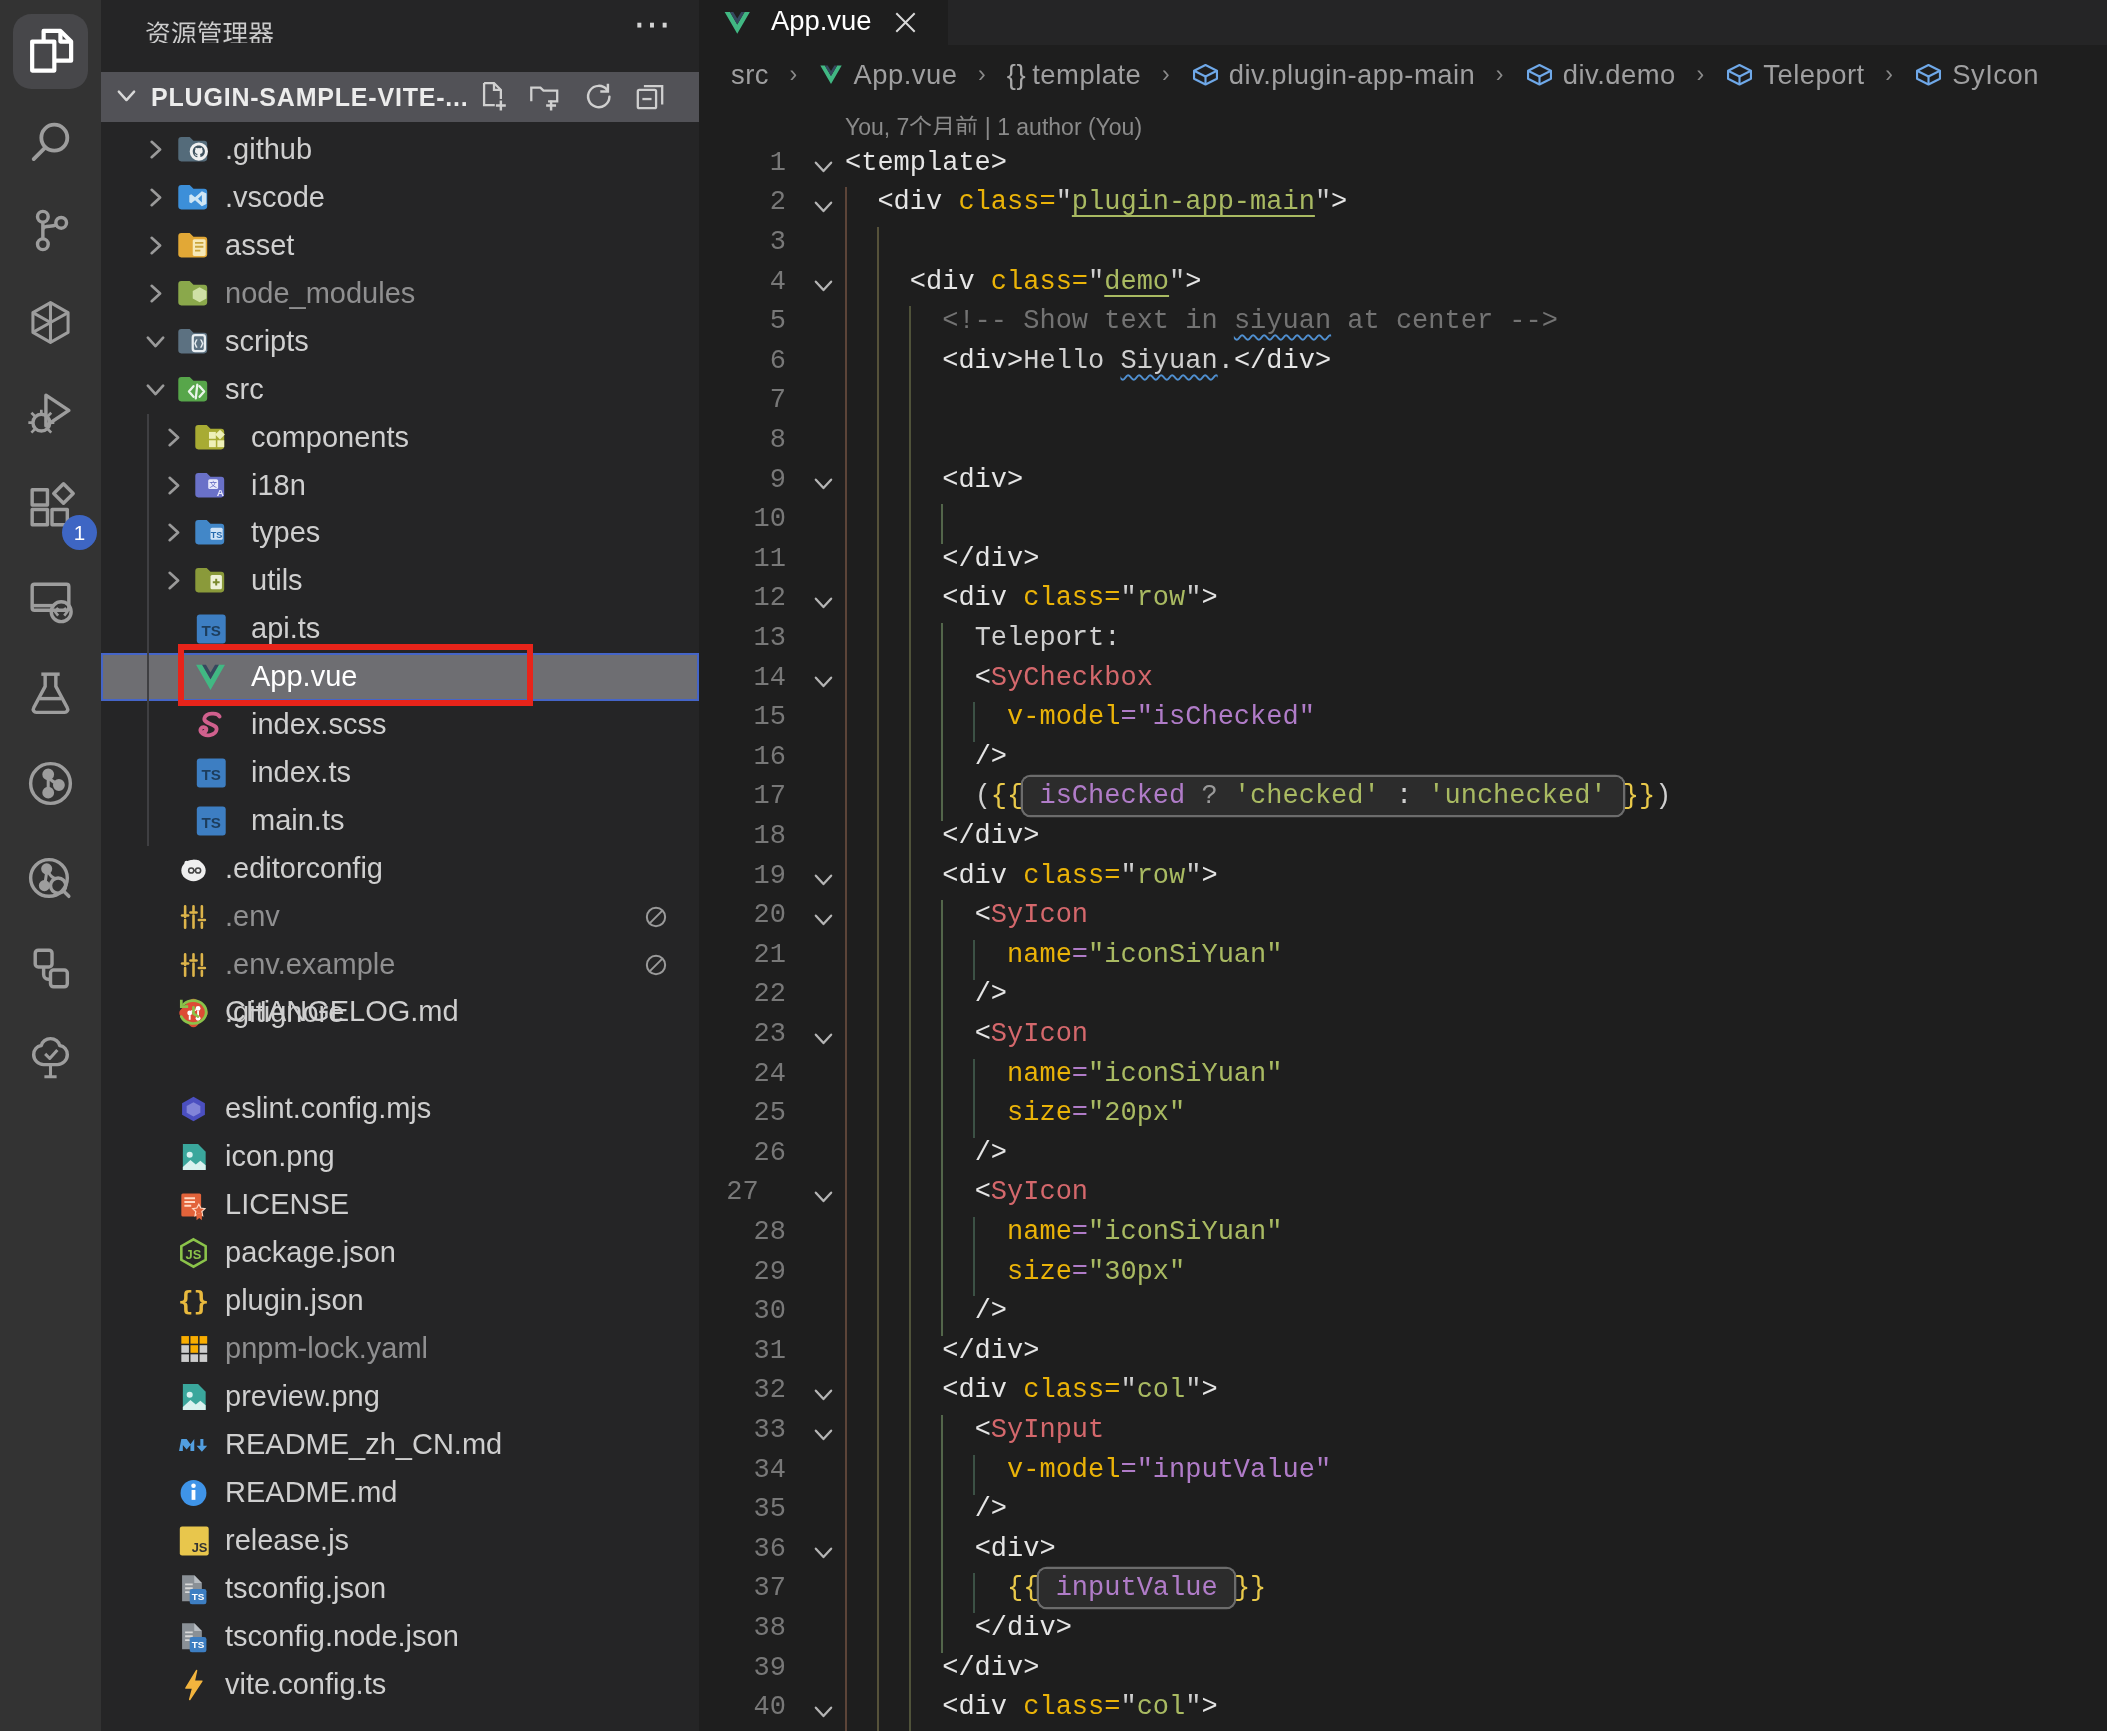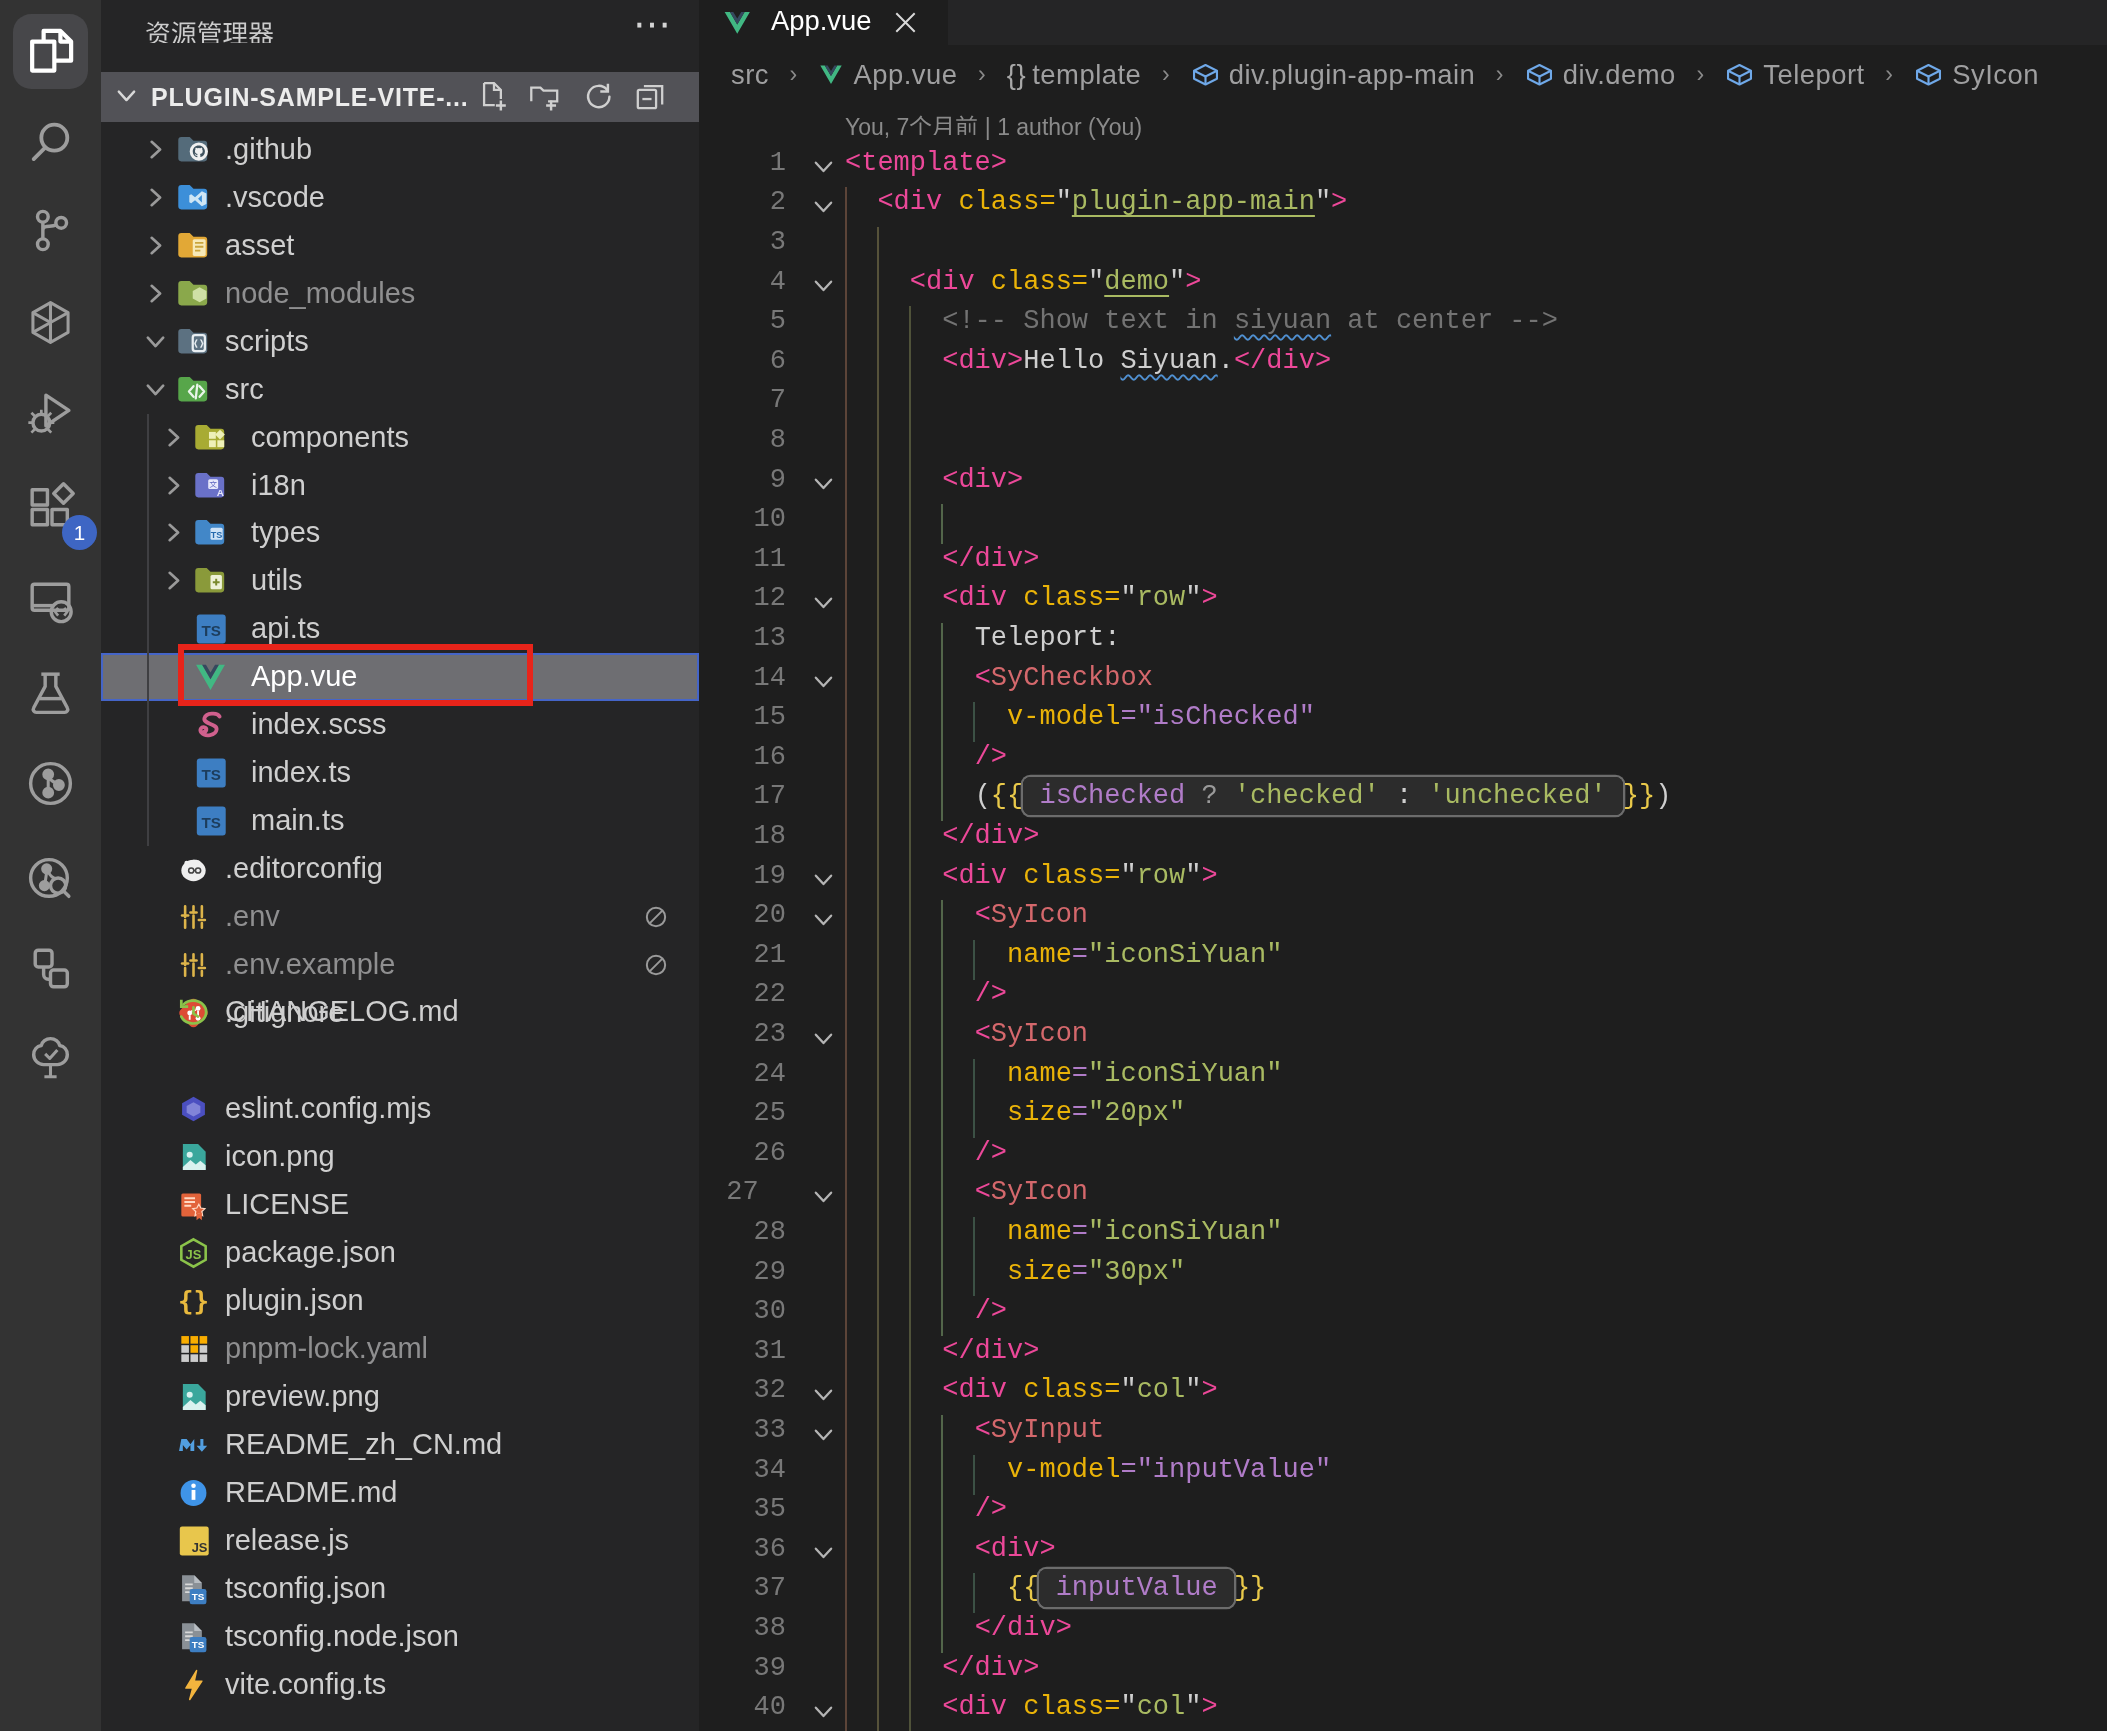--- a/index.html
+++ b/index.html
@@ -30,21 +30,21 @@
   #editor { position:absolute; left:699px; top:0; width:1409px; height:1732px; background:#1e1e1e; }
   #tabbar { position:absolute; left:0; top:0; width:1409px; height:45px; background:#252526; }
   #tab { position:absolute; left:0; top:0; width:249px; height:45px; background:#1e1e1e; }
   #crumbs { position:absolute; left:32px; top:56px; height:37px; display:flex; align-items:center; font-size:27.4px; color:#9f9fa0; white-space:nowrap; letter-spacing:0.5px; }
   #crumbs .sep { color:#8a8a8a; font-size:23px; padding:0 20.6px; }
   #crumbs .ic { display:flex; margin-right:9.1px; }
   #blame { position:absolute; left:146px; top:114px; font-size:23px; color:#8a8a8a; }
   .ln { position:absolute; left:0; width:87px; font-family:"Liberation Mono", monospace; font-size:27px; color:#787878; text-align:right; }
   .fold { position:absolute; left:113px; }
   .cl { position:absolute; left:146px; font-family:"Liberation Mono", monospace; font-size:27px; white-space:pre; color:#cfcfcf; }
-  .b { color:#ec4899; } .rd { color:#d4686c; } .y { color:#eab308; } .p { color:#b07cc8; }
+  .b { color:#e5e5e5; } .rd { color:#d4686c; } .y { color:#eab308; } .p { color:#b07cc8; }
   .o { color:#a9ba62; } .g { color:#e9c94a; } .w { color:#cfcfcf; } .gr { color:#9a9a9a; } .cm { color:#737373; }
   .ul { text-decoration:underline; text-decoration-thickness:2.3px; text-underline-offset:6.1px; }
   .sq { text-decoration:underline; text-decoration-style:wavy; text-decoration-color:#4f8fd0; text-decoration-thickness:1.5px; text-underline-offset:6.1px; }
   .mbox { box-shadow:0 0 0 2.3px #6c6c6c; border-radius:7.6px; background:#2c2c2c; padding:3.8px 0; }
   .guide { position:absolute; width:1.5px; }
 </style>
 </head>
 <body>
 <div id="page">
 

